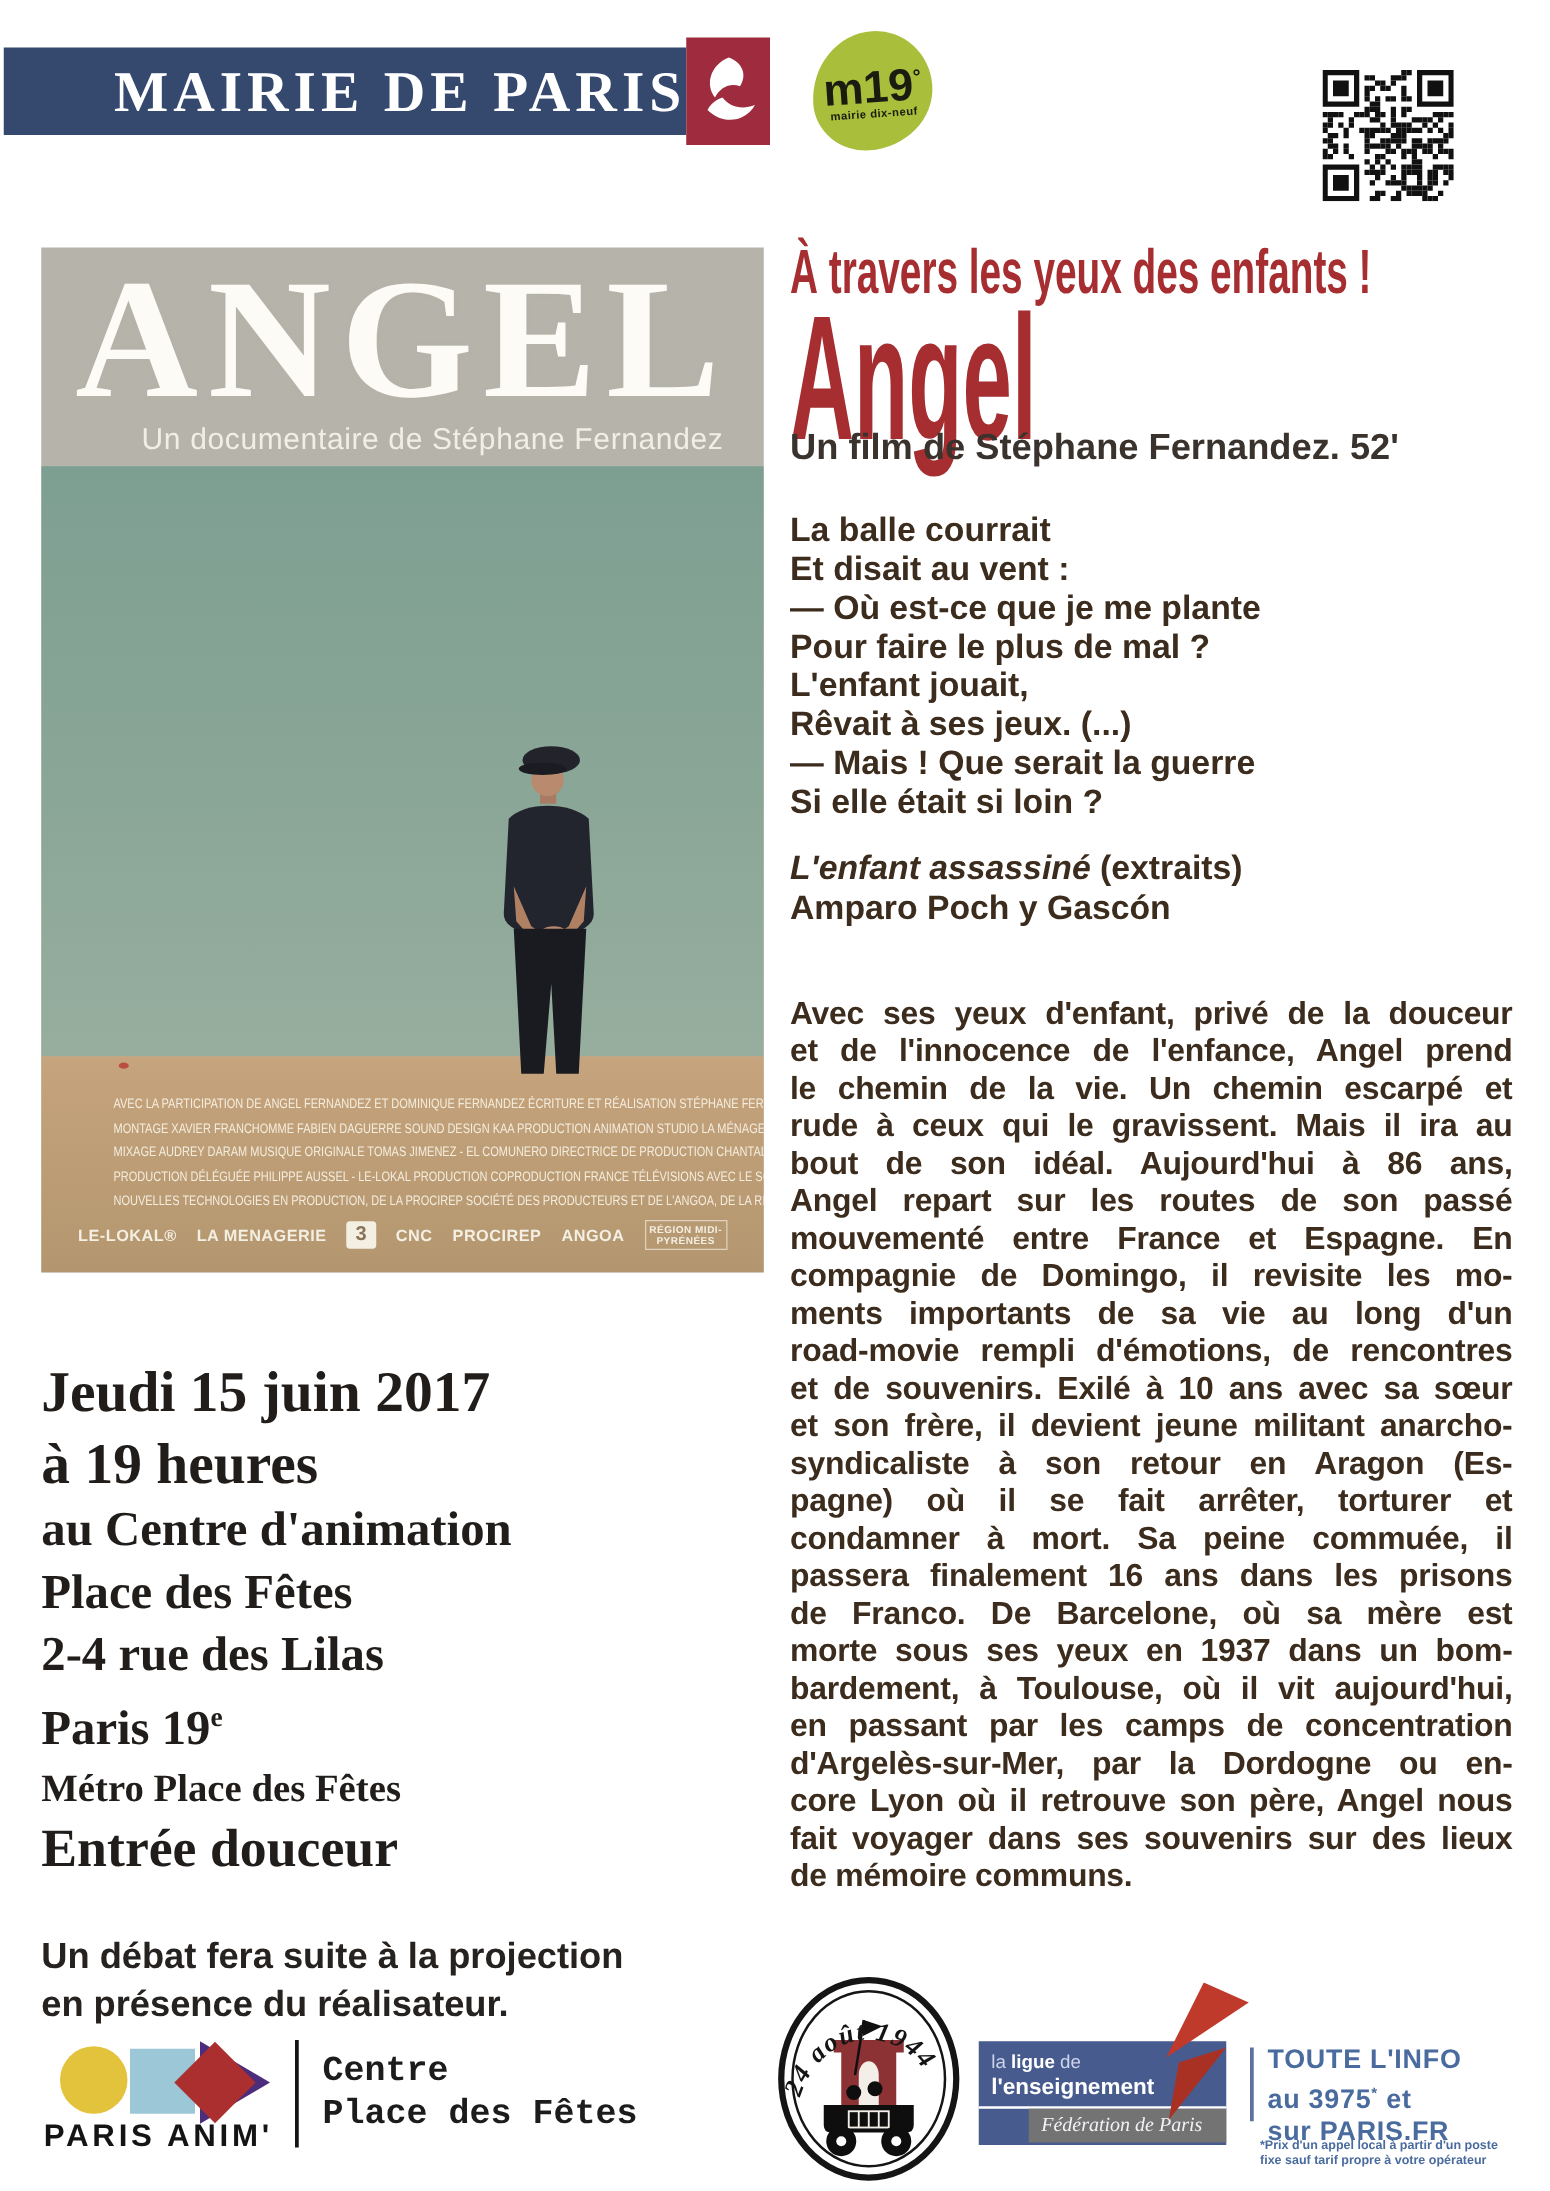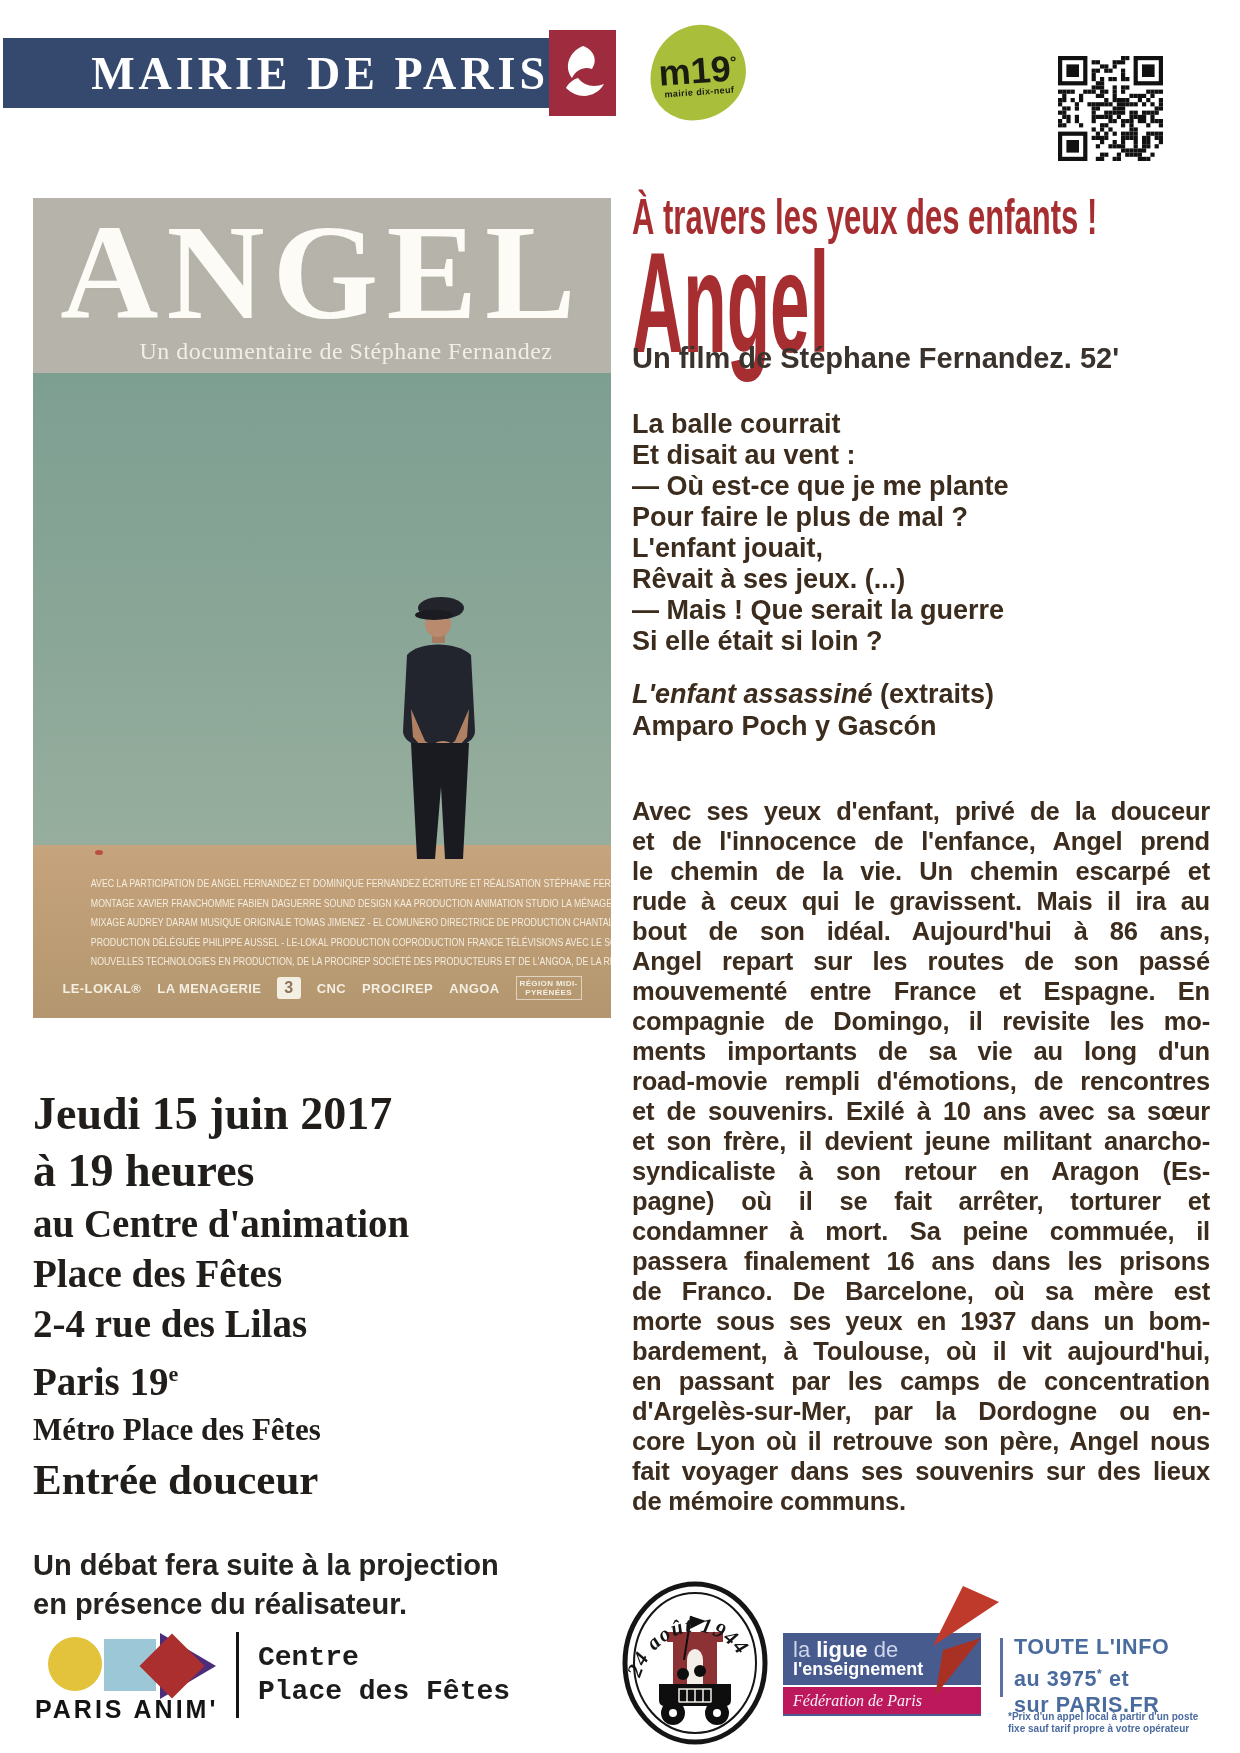--- a/index.html
+++ b/index.html
@@ -24,21 +24,21 @@
   
   #poster{left:33px;top:198px;width:578px;height:820px;background:var(--sky_gray);overflow:hidden;}
   #sea{position:absolute;left:0;top:175px;width:578px;height:472px;
        background:linear-gradient(180deg,#7d9f92 0%,#8aa697 55%,#97ae9e 100%);}
   #sand{position:absolute;left:0;top:647px;width:578px;height:173px;
         background:linear-gradient(180deg,#c6a47d,#b3966f);}
   #poster-title{position:absolute;left:0;top:14px;width:578px;text-align:center;
         font-family:"Liberation Serif",serif;font-weight:700;font-size:136px;line-height:120px;
         letter-spacing:8px;color:#fcfbf6;text-shadow:0 0 3px rgba(182,179,170,.55);}
   #poster-sub{position:absolute;left:0;top:140px;width:626px;text-align:center;
-        font-size:24px;color:#f1efe5;letter-spacing:.5px;font-family:Liberation Serif, serif;}
+        font-size:24px;color:#f1efe5;letter-spacing:.5px;}
   #poster-credits{position:absolute;left:0;top:676px;width:578px;text-align:center;
         color:rgba(248,243,230,.92);}
   #poster-credits div{font-size:11px;line-height:19.5px;white-space:nowrap;
         transform:scaleX(.8);transform-origin:50% 50%;}
   #logobar{position:absolute;left:0;top:778px;width:578px;display:flex;justify-content:center;
         align-items:center;gap:16px;color:rgba(251,248,240,.9);font-weight:700;font-size:13px;
         letter-spacing:.4px;white-space:nowrap;}
   #logobar span:nth-child(3){background:rgba(251,248,240,.9);color:#8a7458;padding:0 7px;
         border-radius:3px;font-size:16px;line-height:22px;}
   #logobar span:nth-child(7){font-size:8px;line-height:9px;width:62px;white-space:normal;
@@ -83,26 +83,26 @@
         border-bottom:33px solid transparent;}
   #anim-diamond{position:absolute;left:101px;top:10px;width:46px;height:46px;
         background:var(--anim_red);transform:rotate(45deg);}
   #anim-brand{left:35px;top:1695px;font-size:25px;font-weight:800;letter-spacing:3px;color:#141414;}
   #anim-divider{left:236px;top:1632px;width:3px;height:86px;background:#141414;}
   #centre-name{left:258px;top:1641px;font-family:Liberation Mono, monospace;font-weight:700;
         font-size:28px;line-height:34px;color:#1c1c1c;}
   #ligue{left:783px;top:1633px;width:198px;height:83px;background:var(--ligue_blue);color:#fff;
         overflow:visible;}
   #ligue .top{padding:7px 0 0 10px;height:45px;}
-  #ligue .l1{font-size:22px;line-height:19px;color:#cdd5ea;}
+  #ligue .l1{font-size:15px;line-height:19px;color:#cdd5ea;}
   #ligue .l1 b{color:#fff;}
   #ligue .l2{font-size:18px;line-height:20px;font-weight:700;}
   #ligue .sep{border-top:2px solid #fff;}
-  #ligue .bottom{height:27px;background:#be185d;display:flex;align-items:center;padding-left:10px;
-        font-family:"Liberation Serif",serif;font-style:italic;font-size:16px;color:#f4f2f6;}
+  #ligue .bottom{height:27px;background:#737373;display:flex;align-items:center;padding-left:10px;
+        font-family:"Liberation Serif",serif;font-style:italic;font-size:16px;color:#f4f2f6;margin-left:40px;}
   #ligue-darts{left:915px;top:1586px;}
   #info-divider{left:1000px;top:1638px;width:3px;height:59px;background:#5d71a1;}
   #info-block{left:1014px;top:1634px;color:var(--info_blue);font-weight:800;
         font-size:21.5px;line-height:26.5px;letter-spacing:.6px;white-space:nowrap;}
   #info-block sup{font-size:12px;}
   #fineprint{left:1008px;top:1711px;color:var(--info_blue);font-weight:700;font-size:10px;
         line-height:12px;white-space:nowrap;}
 </style>
 </head>
 <body>

